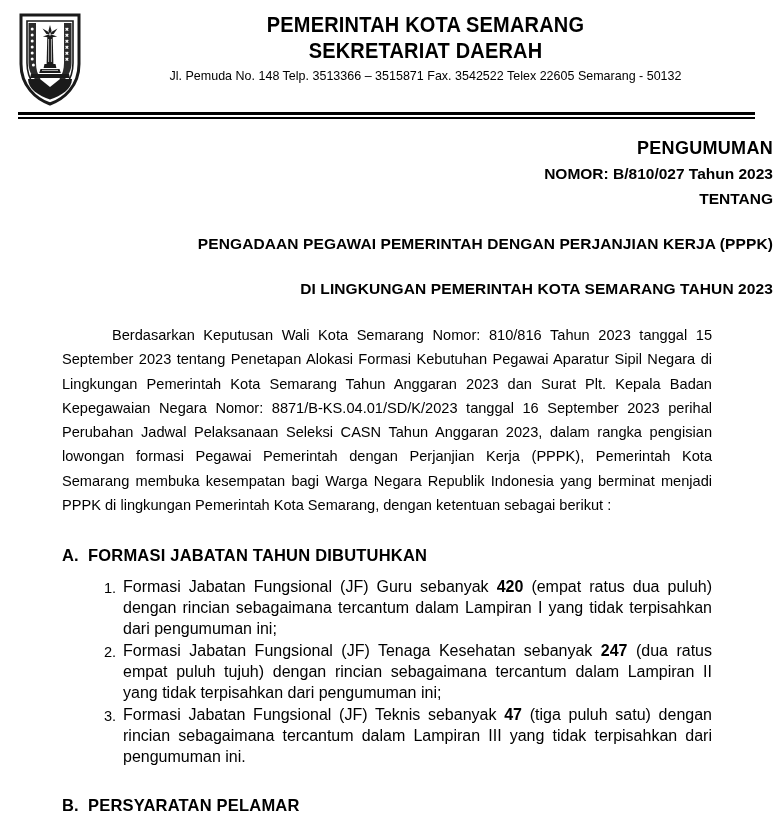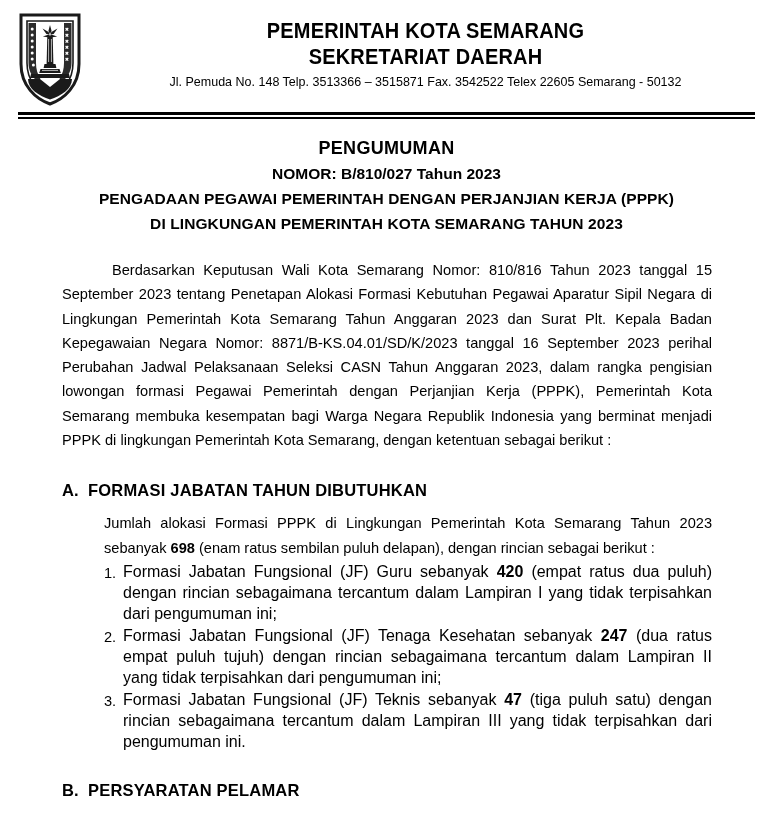--- a/index.html
+++ b/index.html
@@ -28,21 +28,21 @@
     position: absolute;
     left: 18px;
     top: 12px;
     width: 64px;
     height: 94px;
   }
   .head-text {
     position: absolute;
     left: 96px;
     right: 18px;
-    top: 18px;
+    top: 12px;
     text-align: center;
   }
   .head-line1, .head-line2 {
     font-family: "Liberation Sans Narrow", "Liberation Sans", sans-serif;
     font-weight: bold;
     font-size: 21.5px;
     letter-spacing: 0.2px;
     line-height: 26px;
     transform: scaleX(0.93);
     transform-origin: center;
@@ -74,41 +74,42 @@
     background: #fff;
   }
   .rule-thin {
     height: 1.5px;
     background: #000;
   }
 
   
   .title-block {
     margin-top: 28px;
-    text-align: center;
+    text-align: right;
   }
   .t-main {
     font-family: "Liberation Sans Narrow", "Liberation Sans", sans-serif;
     font-weight: bold;
     font-size: 18px;
     line-height: 25px;
     letter-spacing: 0.3px;
   }
   .t-sub {
     font-family: "Liberation Sans Narrow", "Liberation Sans", sans-serif;
     font-weight: bold;
     font-size: 15.5px;
     line-height: 25px;
   }
   .t-wide {
     font-family: "Liberation Sans Narrow", "Liberation Sans", sans-serif;
     font-weight: bold;
     font-size: 15.5px;
     line-height: 25px;
     letter-spacing: 0.1px;
+    margin-top: 20px;
   }
 
   
   .body {
     margin-top: 22px;
     padding-left: 62px;
     padding-right: 61px;
   }
   p.para {
     margin: 0;
@@ -250,37 +251,35 @@
     <div class="rule-wrap">
       <div class="rule-thick"></div>
       <div class="rule-gap"></div>
       <div class="rule-thin"></div>
     </div>
   </div>
 
   <div class="title-block">
     <div class="t-main">PENGUMUMAN</div>
     <div class="t-sub">NOMOR: B/810/027 Tahun 2023</div>
+    <div class="t-sub">TENTANG</div>
     <div class="t-wide">PENGADAAN PEGAWAI PEMERINTAH DENGAN PERJANJIAN KERJA (PPPK)</div>
     <div class="t-wide">DI LINGKUNGAN PEMERINTAH KOTA SEMARANG TAHUN 2023</div>
   </div>
 
   <div class="body">
 
     <p class="para">Berdasarkan Keputusan Wali Kota Semarang Nomor: 810/816 Tahun 2023 tanggal 15 September 2023 tentang Penetapan Alokasi Formasi Kebutuhan Pegawai Aparatur Sipil Negara di Lingkungan Pemerintah Kota Semarang Tahun Anggaran 2023 dan Surat Plt. Kepala Badan Kepegawaian Negara Nomor: 8871/B-KS.04.01/SD/K/2023 tanggal 16 September 2023 perihal Perubahan Jadwal Pelaksanaan Seleksi CASN Tahun Anggaran 2023, dalam rangka pengisian lowongan formasi Pegawai Pemerintah dengan Perjanjian Kerja (PPPK), Pemerintah Kota Semarang membuka kesempatan bagi Warga Negara Republik Indonesia yang berminat menjadi PPPK di lingkungan Pemerintah Kota Semarang, dengan ketentuan sebagai berikut :</p>
 
     <div class="section-head">
       <span class="section-letter">A.</span>
       <span>FORMASI JABATAN TAHUN DIBUTUHKAN</span>
     </div>
 
     <div class="sub-block">
-      <p class="sub-para">
-        <span>Jumlah alokasi Formasi PPPK di Lingkungan Pemerintah Kota Semarang Tahun 2023 sebanyak </span><b>698</b><span> (enam ratus sembilan puluh delapan), dengan rincian sebagai berikut :</span>
-      </p>
 
       <ol class="numlist">
         <li>
           <span class="li-num">1.</span>
           <span class="li-text"><span>Formasi Jabatan Fungsional (JF) Guru sebanyak </span><b>420</b><span> (empat ratus dua puluh) dengan rincian sebagaimana tercantum dalam Lampiran I yang tidak terpisahkan dari pengumuman ini;</span></span>
         </li>
         <li>
           <span class="li-num">2.</span>
           <span class="li-text"><span>Formasi Jabatan Fungsional (JF) Tenaga Kesehatan sebanyak </span><b>247</b><span> (dua ratus empat puluh tujuh) dengan rincian sebagaimana tercantum dalam Lampiran II yang tidak terpisahkan dari pengumuman ini;</span></span>
         </li>

